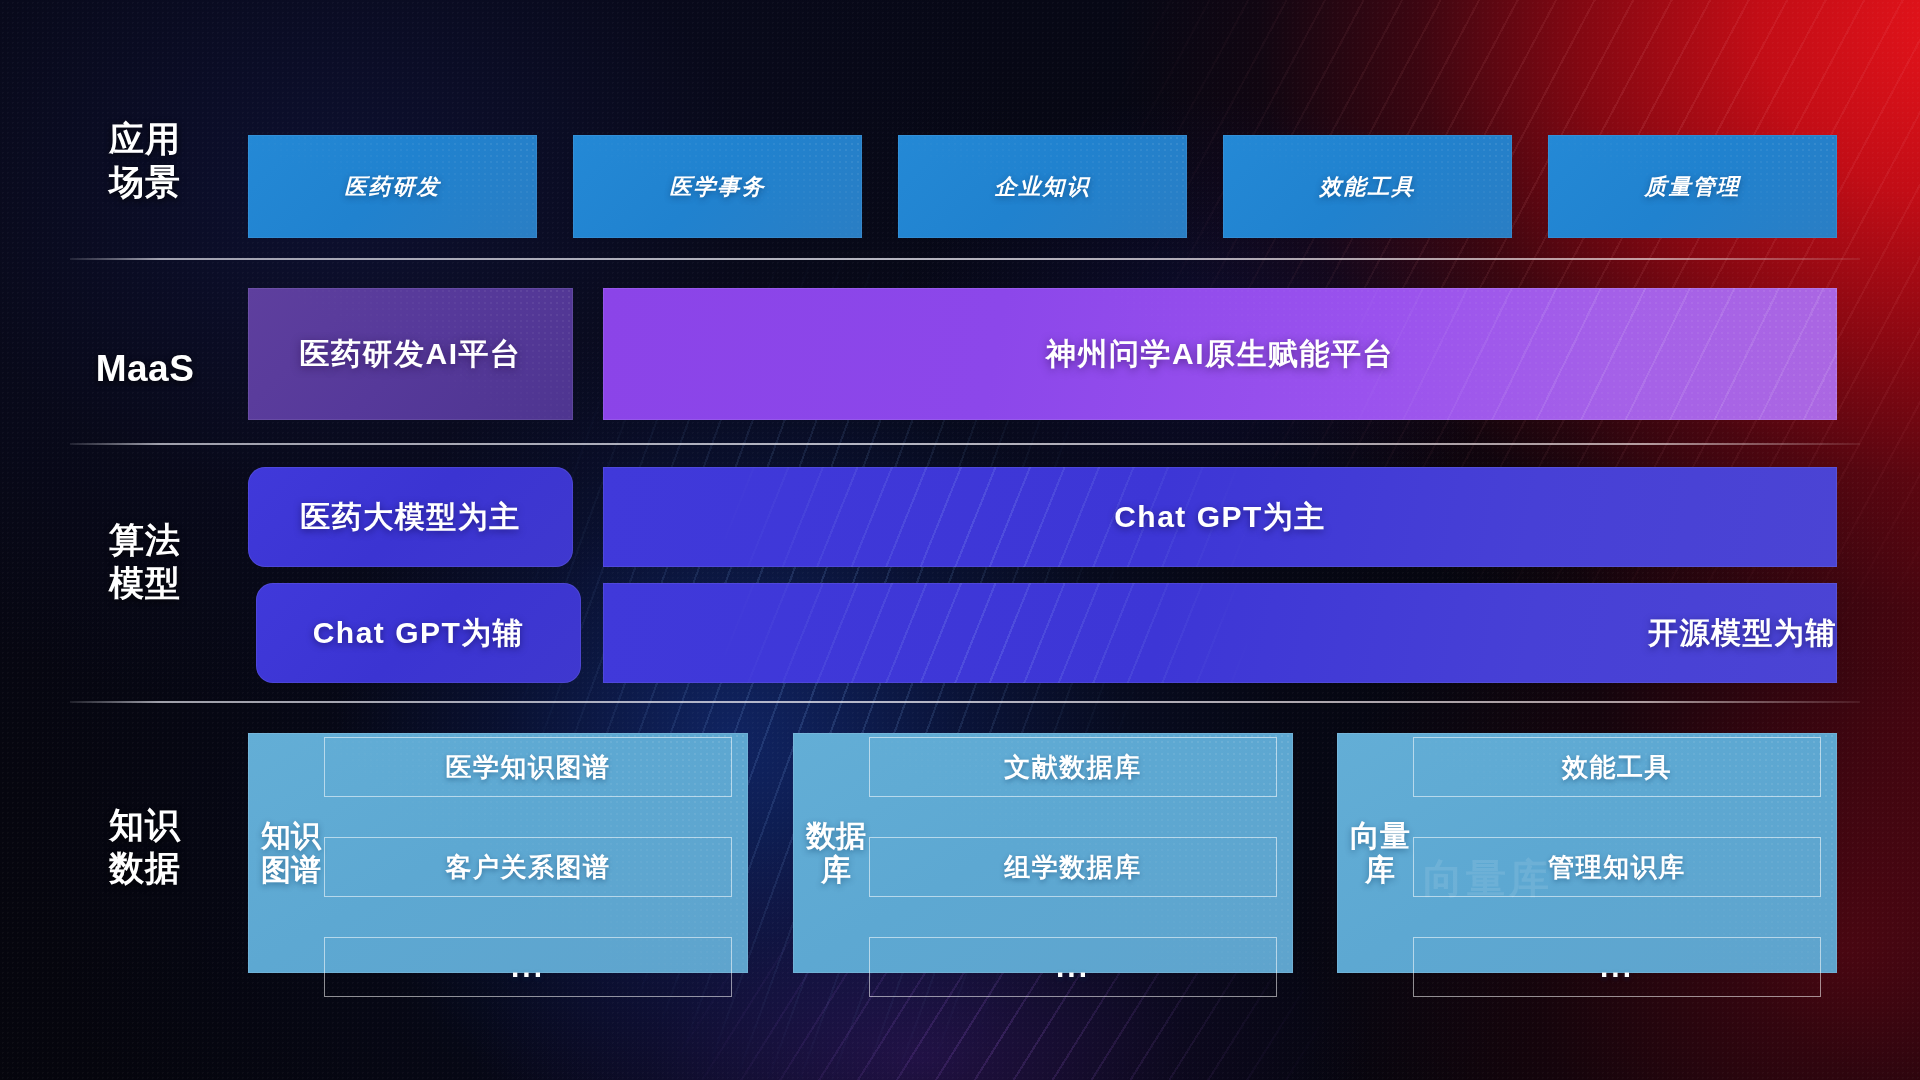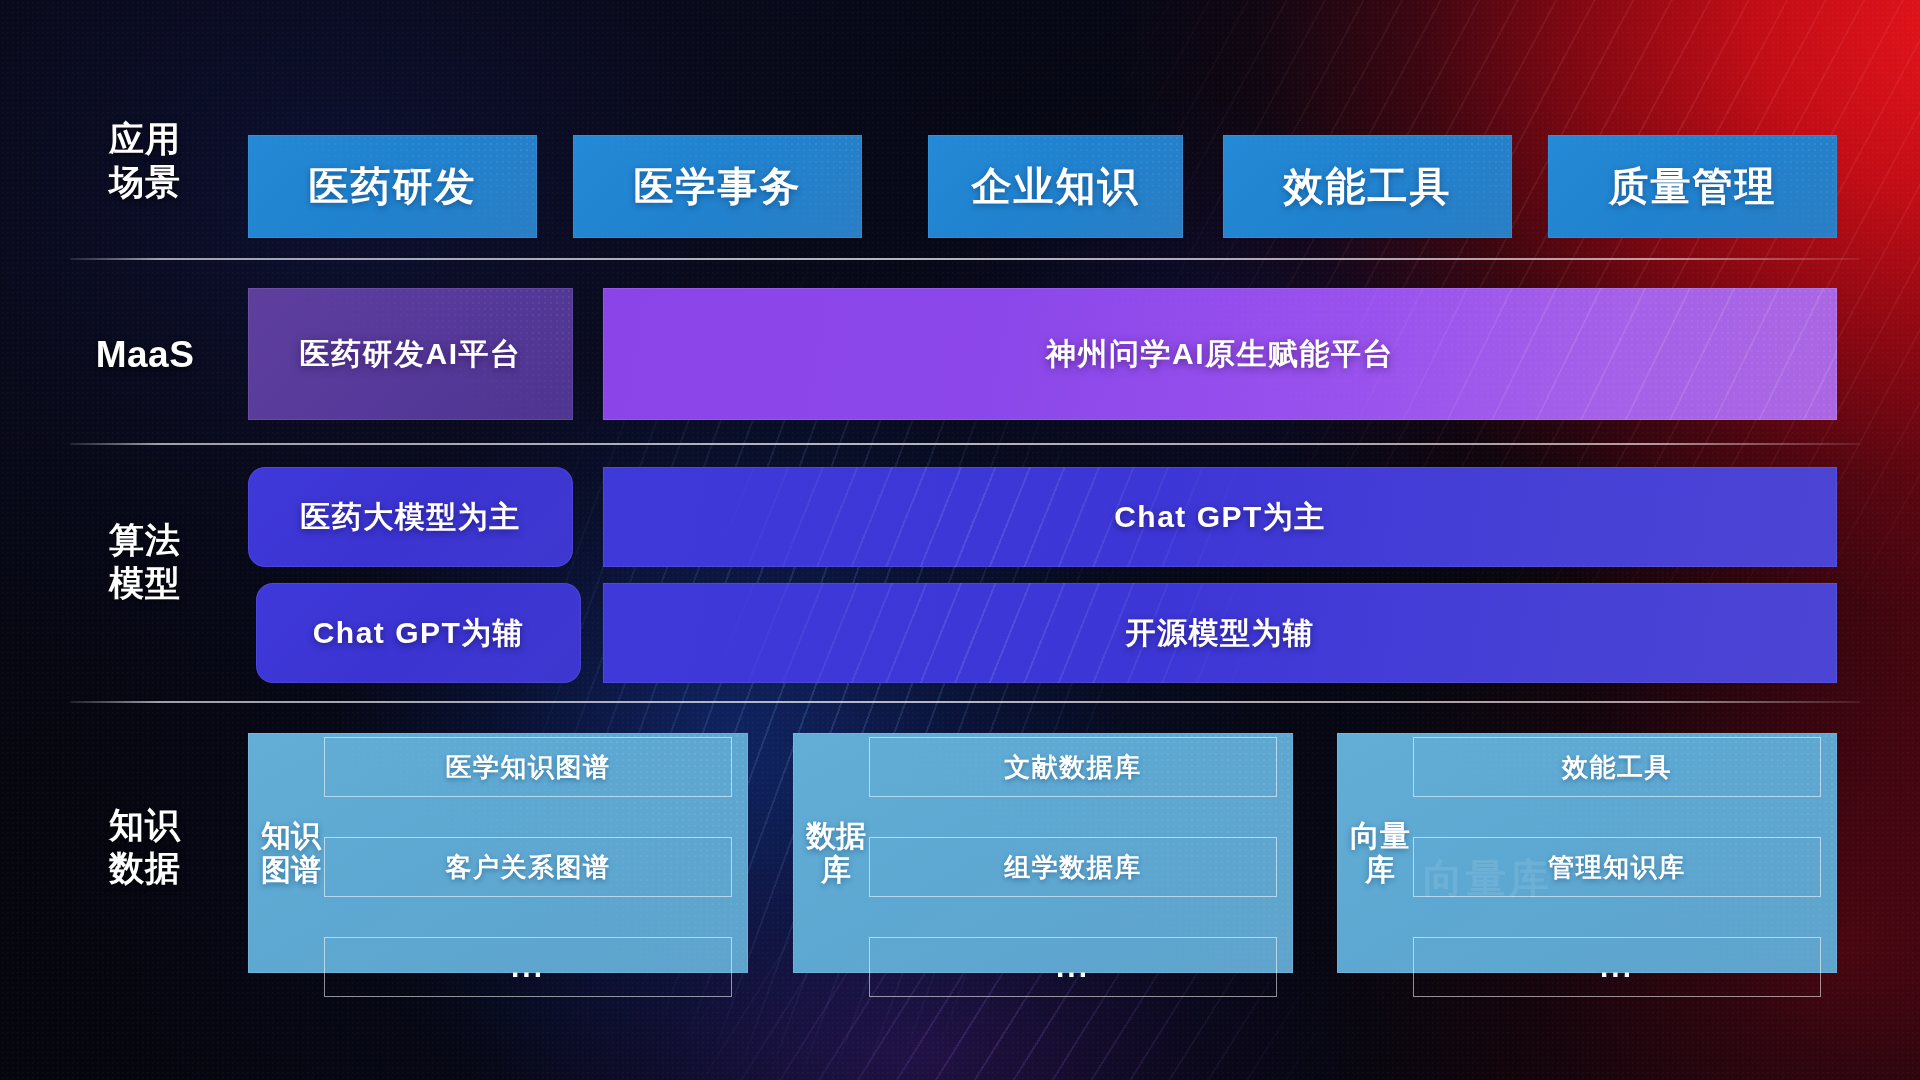--- a/index.html
+++ b/index.html
@@ -120,22 +120,23 @@
   .app-box .dots-overlay {
     position: absolute; inset: 0;
     background-image: radial-gradient(rgba(255,255,255,0.10) 1px, transparent 1px);
     background-size: 6px 6px;
     -webkit-mask-image: linear-gradient(200deg, rgba(0,0,0,0.9) 0%, transparent 62%);
             mask-image: linear-gradient(200deg, rgba(0,0,0,0.9) 0%, transparent 62%);
     pointer-events: none;
   }
   .app-box span {
     position: relative;
-    color: #fff; font-size: 40px; font-weight: 700; letter-spacing: 2px;
+    color: #fff; font-size: 22px; font-weight: 700; letter-spacing: 2px;
     text-shadow: 0 2px 6px rgba(0,40,80,0.45);
+    font-style: italic;
   }
 
   
   .maas-left {
     position: absolute;
     left: 248px; top: 288px; width: 325px; height: 132px;
     background: linear-gradient(135deg, #5e3f9e 0%, #56399a 50%, #4e3590 100%);
     display: flex; align-items: center; justify-content: center;
     box-shadow: inset 0 0 0 1px rgba(255,255,255,0.09);
   }
@@ -272,38 +273,38 @@
     <div class="app-box" style="left:248px; width:289px;">
       <div class="dots-overlay"></div>
       <span>医药研发</span>
     </div>
 
     <div class="app-box" style="left:573px; width:289px;">
       <div class="dots-overlay"></div>
       <span>医学事务</span>
     </div>
 
-    <div class="app-box" style="left:928px; width:255px;">
+    <div class="app-box" style="left:898px; width:289px;">
       <div class="dots-overlay"></div>
       <span>企业知识</span>
     </div>
 
     <div class="app-box" style="left:1223px; width:289px;">
       <div class="dots-overlay"></div>
       <span>效能工具</span>
     </div>
 
     <div class="app-box" style="left:1548px; width:289px;">
       <div class="dots-overlay"></div>
       <span>质量管理</span>
     </div>
 
     <div class="divider" style="top:258px;"></div>
 
-    <div class="row-label latin" style="top:332px;">MaaS</div>
+    <div class="row-label latin" style="top:346px;">MaaS</div>
 
     <div class="maas-left">
       <div class="purple-dots"></div>
       <span>医药研发AI平台</span>
     </div>
 
     <div class="maas-right">
       <div class="purple-dots"></div>
       <div class="maas-streaks"></div>
       <span>神州问学AI原生赋能平台</span>
@@ -318,21 +319,21 @@
       <span>医药大模型为主</span>
     </div>
     <div class="algo-right" style="top:467px;">
       <div class="algo-streaks"></div>
       <span>Chat GPT为主</span>
     </div>
 
     <div class="algo-left" style="top:583px;margin-left:8px;">
       <span>Chat GPT为辅</span>
     </div>
-    <div class="algo-right" style="top:583px;">
+    <div class="algo-right" style="top:583px;justify-content:flex-end;">
       <div class="algo-streaks"></div>
       <span>开源模型为辅</span>
     </div>
 
     <div class="divider" style="top:701px;"></div>
 
     <div class="row-label" style="top:803px;">知识
 数据</div>
 
     <div class="kb-block" style="left:248px; width:500px;">

